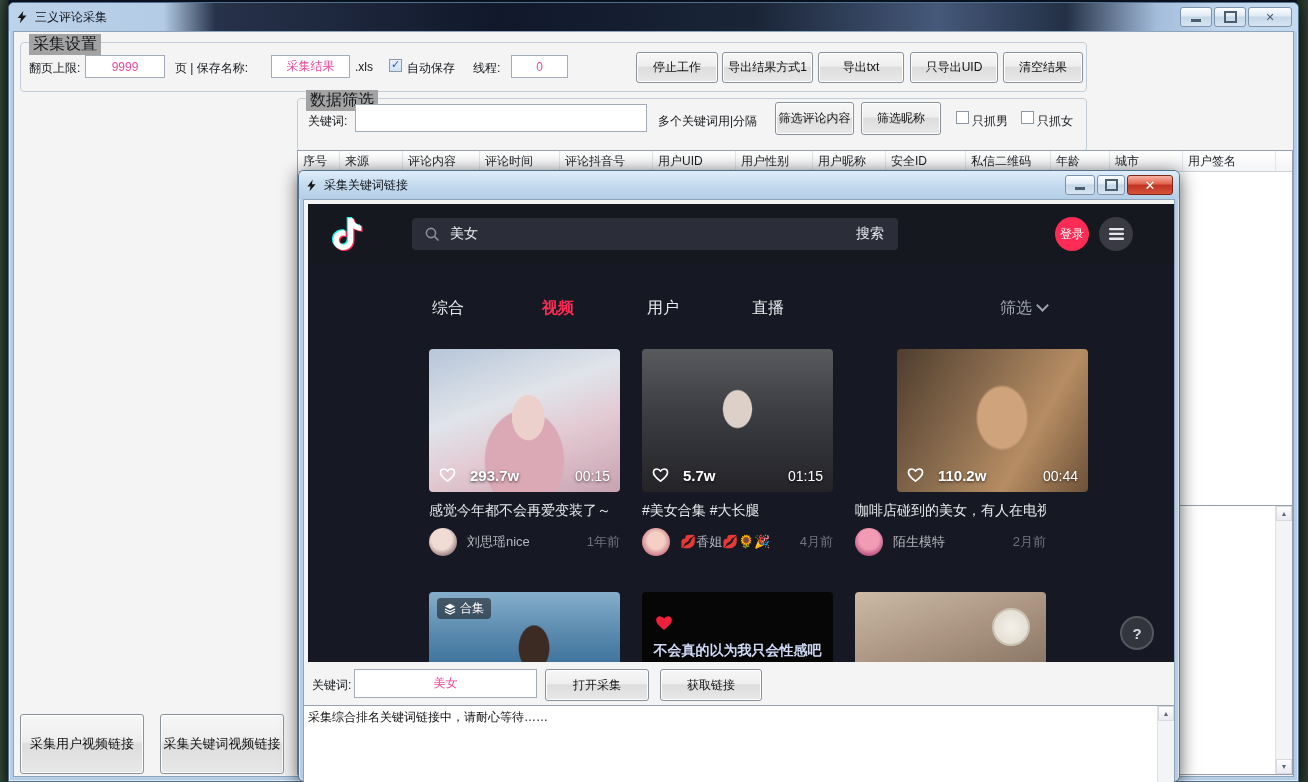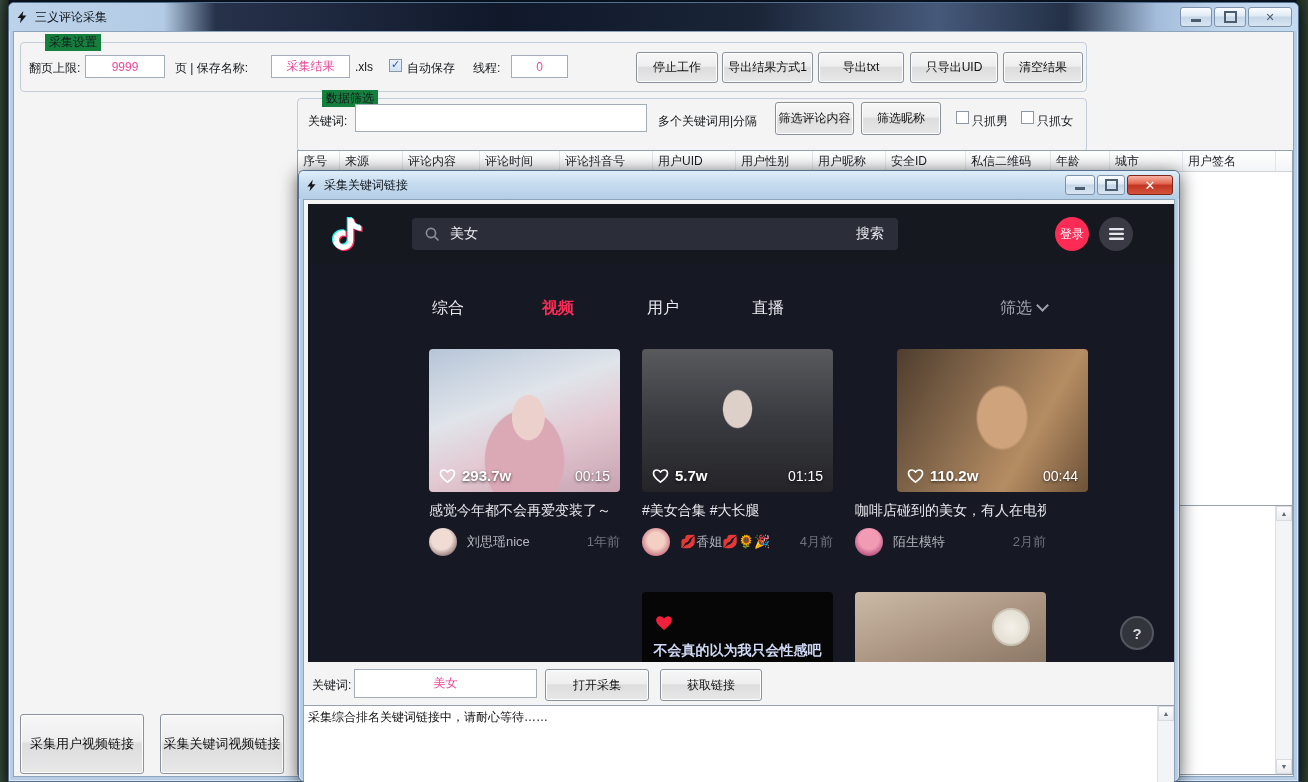--- a/index.html
+++ b/index.html
@@ -16,21 +16,21 @@
   .tb-title{font-size:12px;color:#10141a;margin-left:6px;}
   .winctl{margin-left:auto;display:flex;gap:2px;}
   .wbtn{width:30px;height:18px;border:1px solid #7d93ab;border-radius:3px;display:flex;align-items:center;justify-content:center;
     background:linear-gradient(180deg,#fbfdff,#dfeaf4 45%,#c4d6e8 50%,#d8e5f1);color:#4d5d70;font-size:11px;}
   .wbtn .bar{width:10px;height:3px;background:#4d5d70;margin-top:7px;}
   .wbtn .box{width:9px;height:8px;border:2px solid #4d5d70;}
   .wbtn-close-red{width:44px;background:linear-gradient(180deg,#f7b3a4,#e2614b 45%,#c03422 50%,#d4523a);border-color:#7e2617;color:#fff;font-weight:bold;font-size:13px;}
   .client{position:absolute;left:4px;top:28px;right:4px;background:#f4f4f4;border:1px solid #8ea4ba;}
   
   .groupbox{position:absolute;border:1px solid #c3cdd9;border-radius:4px;box-sizing:border-box;}
-  .glabel{position:absolute;top:-9px;left:24px;background:#15803d;padding:0 4px;font-size:12px;color:#16191d;white-space:nowrap;}
+  .glabel{position:absolute;top:-9px;left:8px;background:#a3a3a3;padding:0 4px;font-size:16px;color:#16191d;white-space:nowrap;}
   .lbl{position:absolute;font-size:12px;color:#16191d;white-space:nowrap;}
   .input7{position:absolute;border:1px solid #a3adb9;background:#fff;font-size:12px;color:#ec4899;
     font-family:"Liberation Sans","DejaVu Sans",sans-serif;box-sizing:border-box;padding:0 4px;outline:none;}
   .center{text-align:center;}
   .btn7{position:absolute;border:1px solid #89929c;border-radius:3px;font-size:12px;color:#111;display:flex;align-items:center;justify-content:center;
     background:linear-gradient(180deg,#f7f7f7,#eeeeee 45%,#dddddd 50%,#e8e8e8);box-shadow:inset 0 0 0 1px #fff;white-space:nowrap;cursor:default;}
   .cb{position:absolute;width:13px;height:13px;border:1px solid #8e98a4;background:#fff;box-sizing:border-box;}
   .cb.checked{background:linear-gradient(180deg,#e9f1fb,#d0e2f6);}
   .cb.checked::after{content:"\2713";position:absolute;left:1px;top:-2px;color:#2757a5;font-weight:bold;font-size:11px;}
   .vsb{display:flex;flex-direction:column;background:#f3f4f6;border-left:1px solid #dde0e4;box-sizing:border-box;width:17px;}
@@ -57,21 +57,21 @@
   .dy-tab{position:absolute;top:94px;font-size:16px;color:#e9eaef;white-space:nowrap;}
   .dy-tab.active{color:#fe2c55;font-weight:bold;}
   .dy-filter{color:#9fa3ad;}
   .chev{display:inline-block;width:7px;height:7px;border-right:2px solid #9fa3ad;border-bottom:2px solid #9fa3ad;
     transform:rotate(45deg);margin-left:6px;vertical-align:3px;}
   .card{position:absolute;width:191px;}
   .cimg{position:relative;width:191px;height:143px;border-radius:4px;overflow:hidden;}
   .cimg2{position:relative;width:191px;height:70px;border-radius:4px 4px 0 0;overflow:hidden;}
   .cstat{position:absolute;left:10px;right:10px;bottom:8px;display:flex;justify-content:space-between;align-items:center;
     color:#fff;text-shadow:0 1px 3px rgba(0,0,0,.7);}
-  .likes{display:flex;align-items:flex-end;gap:6px;font-size:15px;font-weight:bold;}
+  .likes{display:flex;align-items:flex-start;gap:14px;font-size:15px;font-weight:bold;}
   .dur{font-size:14px;}
   .ccap{position:absolute;left:0;top:153px;width:191px;font-size:14px;color:#e8e9ee;white-space:nowrap;overflow:hidden;}
   .cuser{position:absolute;left:0;top:179px;width:191px;display:flex;align-items:center;}
   .avatar{width:28px;height:28px;border-radius:50%;flex:0 0 28px;}
   .uname{margin-left:10px;font-size:13px;color:#b5b7c0;white-space:nowrap;overflow:hidden;max-width:105px;}
   .utime{margin-left:auto;font-size:13px;color:#70737e;white-space:nowrap;}
   .img1{background:radial-gradient(42px 58px at 52% 48%,#ecd0cb 0 38%,rgba(0,0,0,0) 40%),
         radial-gradient(75px 95px at 50% 78%,#dba8b6 0 52%,rgba(0,0,0,0) 54%),
         linear-gradient(160deg,#b6c5d8 0%,#e0e4ea 38%,#e3cad3 62%,#c7a2b0 100%);}
   .img2{background:radial-gradient(40px 52px at 50% 42%,#ddd0c8 0 35%,rgba(0,0,0,0) 38%),
@@ -284,20 +284,32 @@
             </div>
           </div>
           <div class="ccap">咖啡店碰到的美女，有人在电视…</div>
           <div class="cuser">
             <span class="avatar av3"></span>
             <span class="uname">陌生模特</span>
             <span class="utime">2月前</span>
           </div>
         </div>
 
+        <div class="card" style="left:121px;top:388px;">
+          <div class="cimg2 img4">
+            <div class="badge">
+              <svg width="12" height="12" viewBox="0 0 14 12">
+                <path d="M7 0 13 3 7 6 1 3z" fill="#fff"></path>
+                <path d="M1 6 7 9 13 6" fill="none" stroke="#fff" stroke-width="1.4"></path>
+                <path d="M1 9 7 12 13 9" fill="none" stroke="#fff" stroke-width="1.4"></path>
+              </svg>
+              <span>合集</span>
+            </div>
+          </div>
+        </div>
         <div class="card" style="left:334px;top:388px;">
           <div class="cimg2 img5">
             <svg style="position:absolute;left:12px;top:22px;" width="20" height="18" viewBox="0 0 17 16">
                 <path d="M8.5 14.2C4 10.7 1.5 8 1.5 5.4 1.5 3.4 3 2 4.9 2c1.4 0 2.8.8 3.6 2.2C9.3 2.8 10.7 2 12.1 2 14 2 15.5 3.4 15.5 5.4c0 2.6-2.5 5.3-7 8.8z" fill="#f01f3c"></path>
               </svg>
             <div class="btext">不会真的以为我只会性感吧</div>
           </div>
         </div>
         <div class="card" style="left:547px;top:388px;">
           <div class="cimg2 img6">

